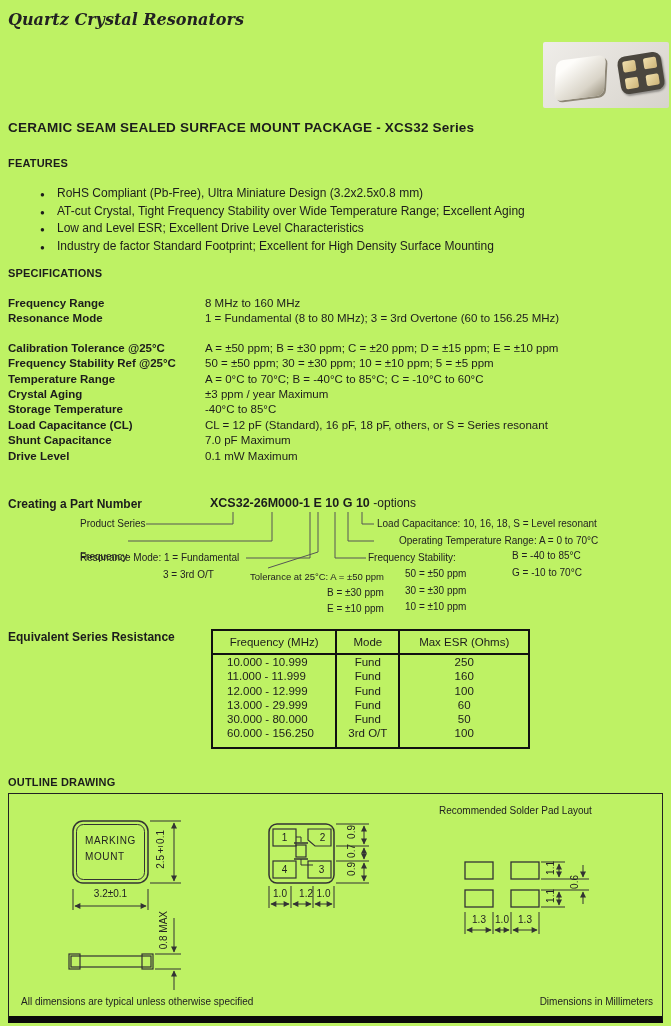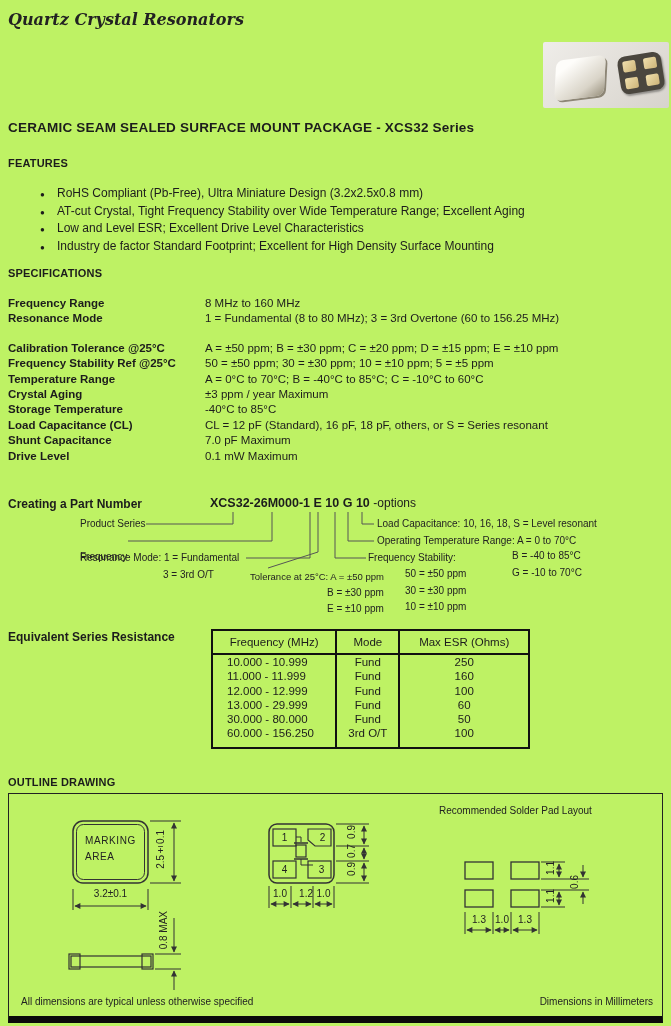--- a/index.html
+++ b/index.html
@@ -159,21 +159,21 @@
     <div class="pn-lbl" style="left:80px;top:60px;">Resonance Mode: 1 = Fundamental</div>
     <div class="pn-lbl" style="left:163px;top:77px;">3 = 3rd O/T</div>
     <div class="pn-lbl small" style="left:250px;top:79px;">Tolerance at 25°C: A = ±50 ppm</div>
     <div class="pn-lbl" style="left:327px;top:95px;">B = ±30 ppm</div>
     <div class="pn-lbl" style="left:327px;top:111px;">E = ±10 ppm</div>
     <div class="pn-lbl" style="left:368px;top:60px;">Frequency Stability:</div>
     <div class="pn-lbl" style="left:405px;top:76px;">50 = ±50 ppm</div>
     <div class="pn-lbl" style="left:405px;top:93px;">30 = ±30 ppm</div>
     <div class="pn-lbl" style="left:405px;top:109px;">10 = ±10 ppm</div>
     <div class="pn-lbl" style="left:377px;top:26px;">Load Capacitance: 10, 16, 18, S = Level resonant</div>
-    <div class="pn-lbl" style="left:377px;top:43px;">Operating Temperature Range: A = 0 to 70°C</div>
+    <div class="pn-lbl" style="left:399px;top:43px;">Operating Temperature Range: A = 0 to 70°C</div>
     <div class="pn-lbl" style="left:512px;top:58px;">B = -40 to 85°C</div>
     <div class="pn-lbl" style="left:512px;top:75px;">G = -10 to 70°C</div>
   </div>
 
   <div class="abs esr-head">Equivalent Series Resistance</div>
   <table class="abs esr-table esr-box">
     <thead>
       <tr>
         <th class="c1" style="text-align:center;padding-left:4px;">Frequency (MHz)</th>
         <th class="c2">Mode</th>
@@ -283,21 +283,21 @@
         <line x1="484" y1="118" x2="484" y2="140"></line>
         <line x1="502" y1="118" x2="502" y2="140"></line>
         <line x1="530" y1="118" x2="530" y2="140"></line>
         <line x1="458" y1="136" x2="482" y2="136" marker-start="url(#ar)" marker-end="url(#ar)"></line>
         <line x1="486" y1="136" x2="500" y2="136" marker-start="url(#ar)" marker-end="url(#ar)"></line>
         <line x1="504" y1="136" x2="528" y2="136" marker-start="url(#ar)" marker-end="url(#ar)"></line>
       </g>
     </svg>
 
     <div class="lbl marking" style="left:76px;top:41px;">MARKING</div>
-    <div class="lbl marking" style="left:76px;top:57px;">AREA</div>
+    <div class="lbl marking" style="left:76px;top:57px;">MOUNT</div>
     <div class="lbl vert" style="left:146px;top:36px;">2.5±0.1</div>
     <div class="lbl ctr" style="left:64px;top:94px;width:75px;">3.2±0.1</div>
 
     <div class="lbl vert" style="left:149px;top:117px;">0.8 MAX</div>
 
     <div class="lbl ctr" style="left:264px;top:38px;width:23px;">1</div>
     <div class="lbl ctr" style="left:302px;top:38px;width:23px;">2</div>
     <div class="lbl ctr" style="left:264px;top:70px;width:23px;">4</div>
     <div class="lbl ctr" style="left:301px;top:70px;width:23px;">3</div>
 

